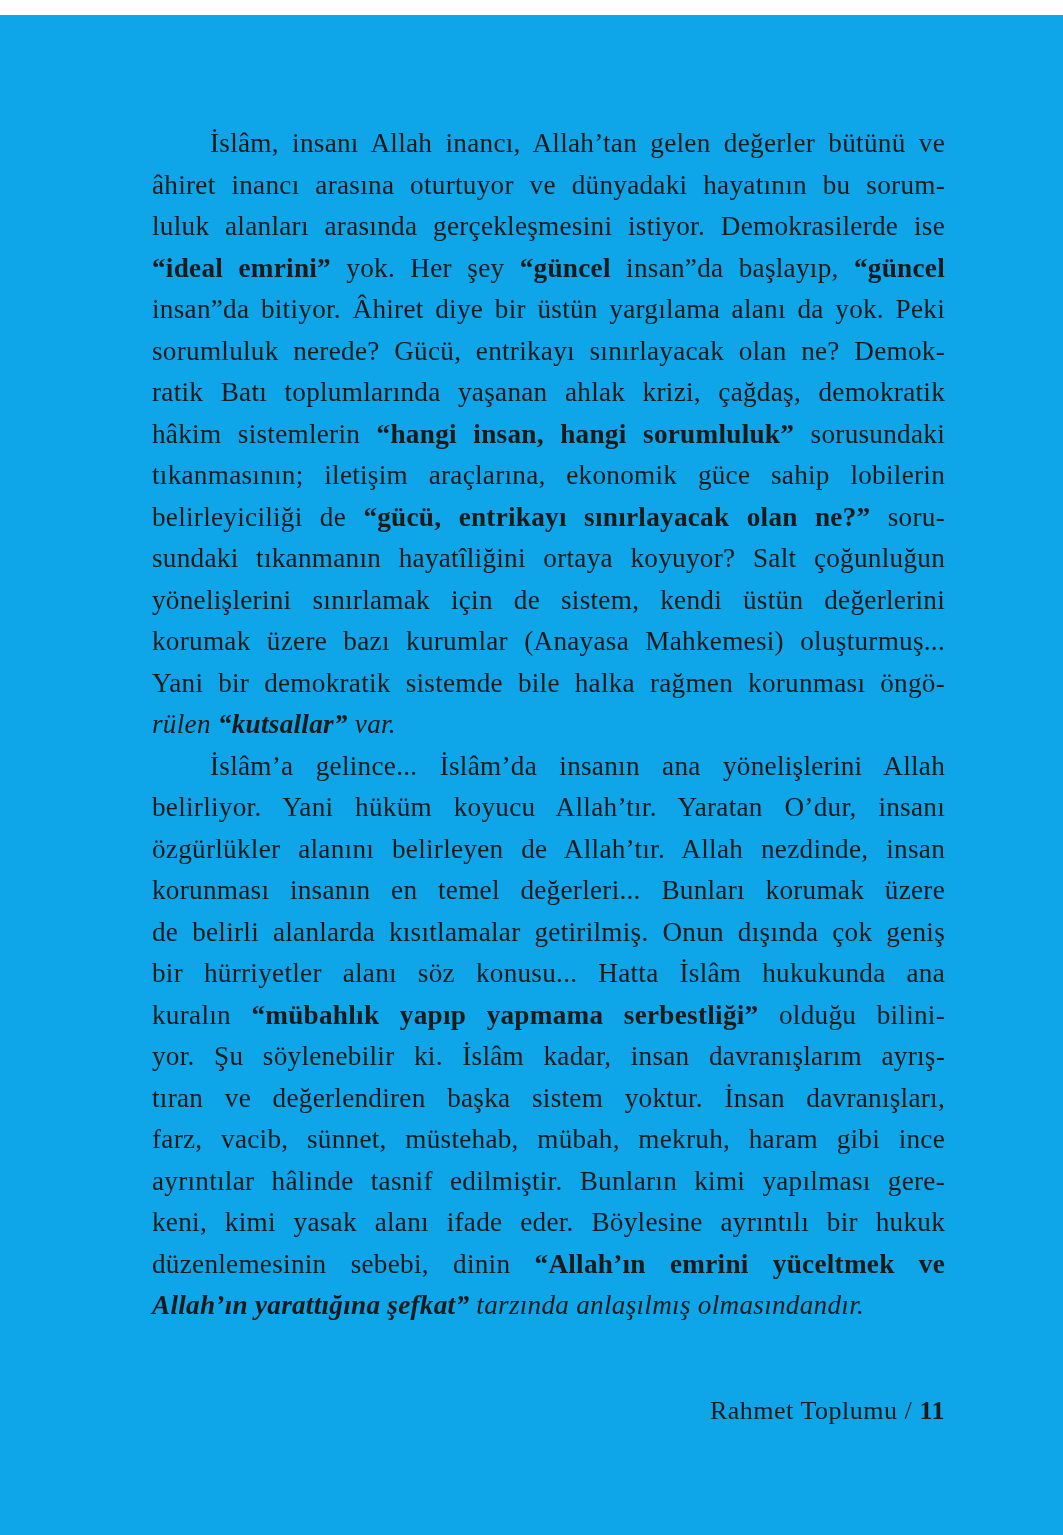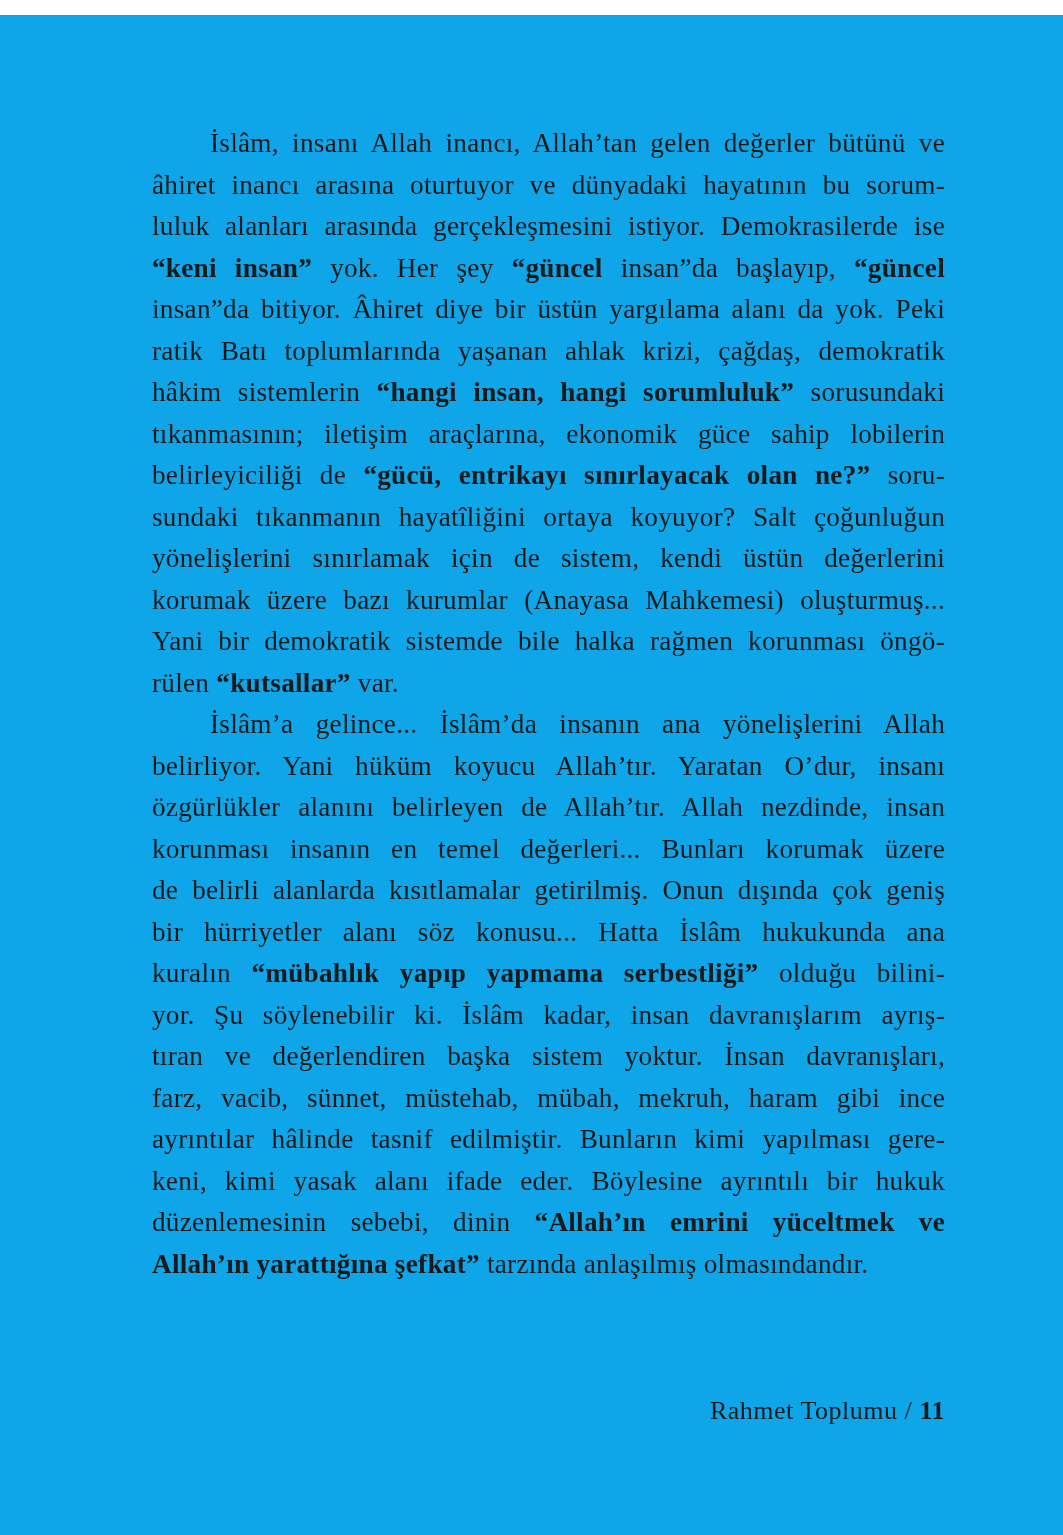--- a/index.html
+++ b/index.html
@@ -40,20 +40,21 @@
     text-align: justify;
     text-align-last: justify;
     white-space: pre-wrap;
     letter-spacing: 0.01em;
   }
 
   
   .line.last {
     text-align: left;
     text-align-last: left;
+    font-style: italic;
   }
 
   
   .line.indent {
     text-indent: 58px;
   }
 
   .b {
     font-weight: bold;
   }
@@ -78,22 +79,23 @@
 <body>
 
 <div class="page">
 
   <div class="text-block">
     <div id="paragraphs-host">
         <div class="para">
           <span class="line indent"><span>İslâm, insanı Allah inancı, Allah’tan gelen değerler bütünü ve</span></span>
           <span class="line"><span>âhiret inancı arasına oturtuyor ve dünyadaki hayatının bu sorum-</span></span>
           <span class="line"><span>luluk alanları arasında gerçekleşmesini istiyor. Demokrasilerde ise</span></span>
-          <span class="line"><span class="b">“keni insan”</span><span> yok. Her şey </span><span class="b">“güncel</span><span> insan”da başlayıp, </span><span class="b">“güncel</span></span>
+          <span class="line"><span class="b">“ideal emrini”</span><span> yok. Her şey </span><span class="b">“güncel</span><span> insan”da başlayıp, </span><span class="b">“güncel</span></span>
           <span class="line"><span>insan”da bitiyor. Âhiret diye bir üstün yargılama alanı da yok. Peki</span></span>
+          <span class="line"><span>sorumluluk nerede? Gücü, entrikayı sınırlayacak olan ne? Demok-</span></span>
           <span class="line"><span>ratik Batı toplumlarında yaşanan ahlak krizi, çağdaş, demokratik</span></span>
           <span class="line"><span>hâkim sistemlerin </span><span class="b">“hangi insan, hangi sorumluluk”</span><span> sorusundaki</span></span>
           <span class="line"><span>tıkanmasının; iletişim araçlarına, ekonomik güce sahip lobilerin</span></span>
           <span class="line"><span>belirleyiciliği de </span><span class="b">“gücü, entrikayı sınırlayacak olan ne?”</span><span> soru-</span></span>
           <span class="line"><span>sundaki tıkanmanın hayatîliğini ortaya koyuyor? Salt çoğunluğun</span></span>
           <span class="line"><span>yönelişlerini sınırlamak için de sistem, kendi üstün değerlerini</span></span>
           <span class="line"><span>korumak üzere bazı kurumlar (Anayasa Mahkemesi) oluşturmuş...</span></span>
           <span class="line"><span>Yani bir demokratik sistemde bile halka rağmen korunması öngö-</span></span>
           <span class="line last"><span>rülen </span><span class="b">“kutsallar”</span><span> var.</span></span>
         </div>

